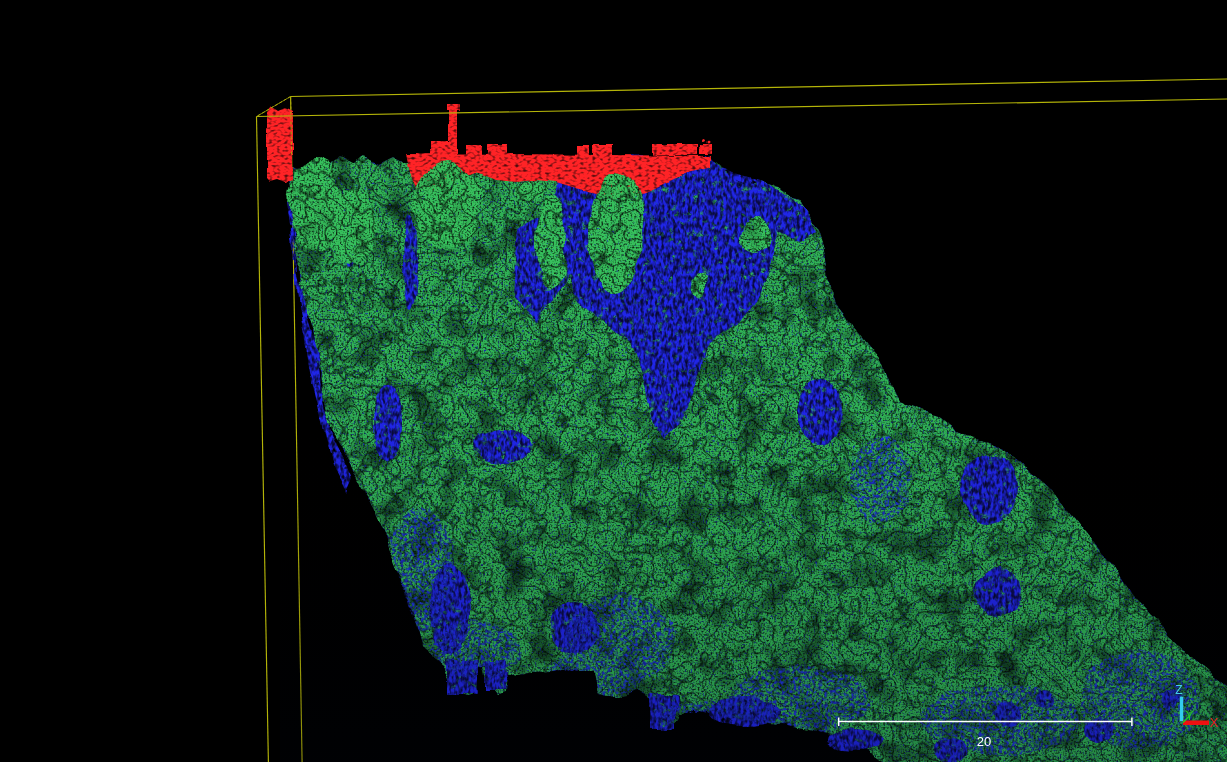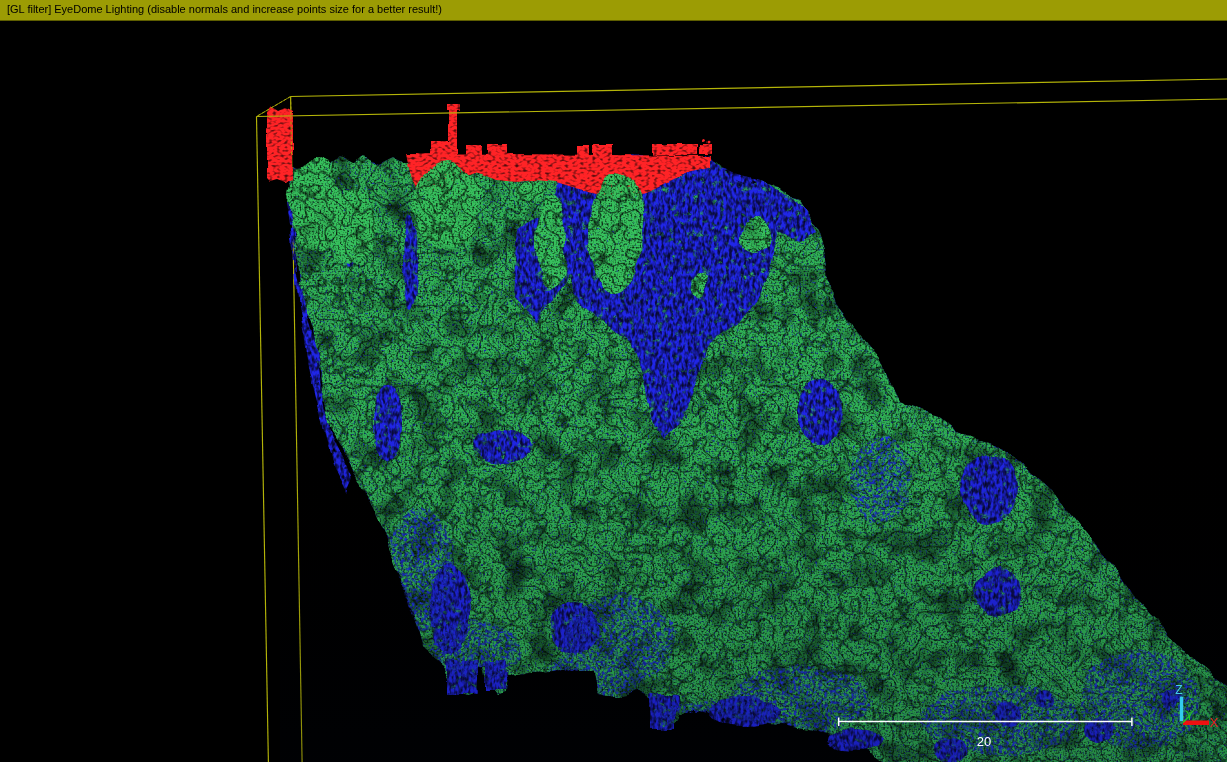--- a/index.html
+++ b/index.html
@@ -250,14 +250,13 @@
 
 <g>
 <rect x="1179.8" y="696.7" width="3.4" height="24.5" fill="#33ccee"></rect>
 <rect x="1183" y="720.5" width="26" height="4.5" fill="#ee1111"></rect>
 <line x1="1183" y1="722.5" x2="1190" y2="715.5" stroke="#22cc22" stroke-width="1.5"></line>
 <text x="1179" y="694" fill="#44ccee" font-family="Liberation Sans, sans-serif" font-size="12" text-anchor="middle">Z</text>
 <text x="1189.5" y="719.5" fill="#22cc22" font-family="Liberation Sans, sans-serif" font-size="12" text-anchor="middle">Y</text>
 <text x="1214" y="727" fill="#ee2222" font-family="Liberation Sans, sans-serif" font-size="13" text-anchor="middle">X</text>
 </g>
 </svg>
-<div id="bar"><span>[GL filter] EyeDome Lighting (disable normals and increase points size for a better result!)</span></div>
 </div>
 
 </body></html>

